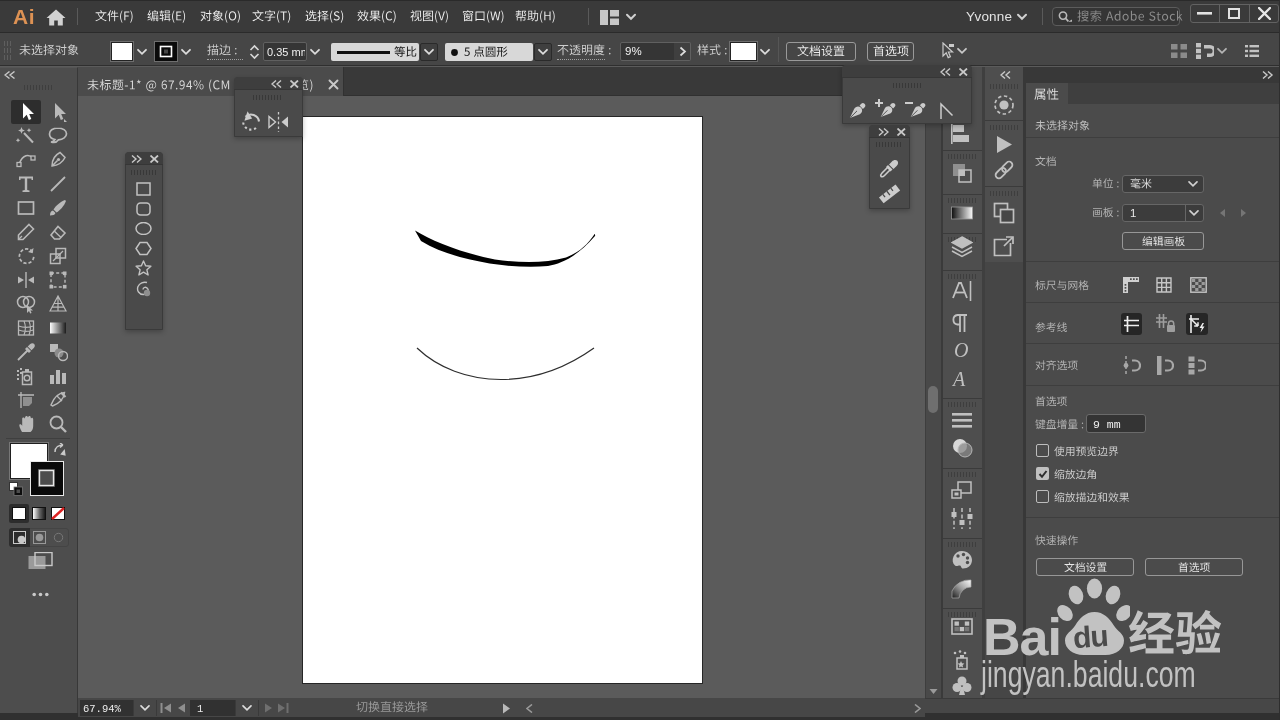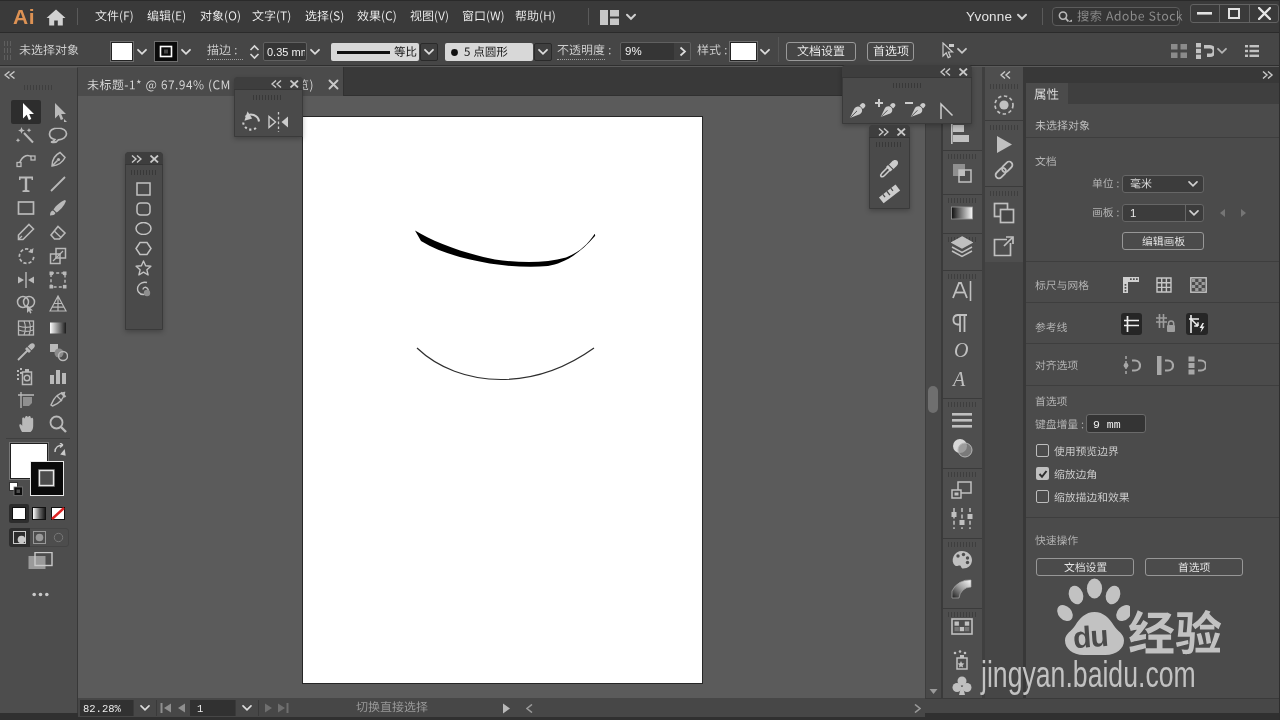--- a/index.html
+++ b/index.html
@@ -819,21 +819,21 @@
     </svg>
     <div style="position:absolute;left:1145px;top:558px;width:98px;height:18px;border:1px solid #979797;border-radius:3px"></div>
     <svg style="position:absolute;left:1177.5px;top:561.5px" width="34.4" height="12.1" viewBox="0 0 34.4 12.1">
       <path fill="#e8e8e8" transform="translate(0,9.3)" d="M2.6 -3.4H8.2V-2.3H2.6ZM2.6 -4V-5.1H8.2V-4ZM2.6 -1.6H8.2V-0.5H2.6ZM2.5 -8.8C2.8 -8.4 3.2 -7.9 3.4 -7.6H0.6V-6.8H4.9C4.9 -6.5 4.8 -6.1 4.7 -5.8H1.8V0.9H2.6V0.2H8.2V0.9H9V-5.8H5.5L5.9 -6.8H10.2V-7.6H7.5C7.8 -8 8.2 -8.4 8.5 -8.9L7.6 -9.1C7.4 -8.6 6.9 -8 6.6 -7.6H3.7L4.2 -7.8C4 -8.2 3.6 -8.7 3.2 -9.1Z M11.5 -8.3C12.1 -7.7 12.8 -7 13.1 -6.4L13.8 -7C13.5 -7.5 12.7 -8.2 12.1 -8.7ZM15.6 -8.7C15.4 -7.8 14.9 -6.8 14.3 -6.2C14.5 -6.1 14.9 -5.9 15 -5.8C15.3 -6.1 15.5 -6.4 15.7 -6.9H17.3V-5.3H14.3V-4.6H16.2C16 -3.2 15.6 -2.1 14 -1.6C14.1 -1.4 14.4 -1.1 14.5 -0.9C16.3 -1.6 16.8 -2.9 17 -4.6H18.1V-2.1C18.1 -1.2 18.3 -1 19.1 -1C19.3 -1 20 -1 20.2 -1C20.9 -1 21.1 -1.4 21.2 -2.7C20.9 -2.8 20.6 -2.9 20.4 -3C20.4 -1.9 20.4 -1.8 20.1 -1.8C19.9 -1.8 19.4 -1.8 19.2 -1.8C19 -1.8 18.9 -1.8 18.9 -2.1V-4.6H21.1V-5.3H18.1V-6.9H20.6V-7.6H18.1V-9H17.3V-7.6H16C16.2 -7.9 16.3 -8.2 16.4 -8.6ZM13.5 -4.9H11.4V-4.2H12.7V-0.9C12.3 -0.7 11.8 -0.3 11.3 0.2L11.8 0.9C12.4 0.2 13 -0.4 13.4 -0.4C13.7 -0.4 14 -0.1 14.4 0.2C15.1 0.6 16 0.7 17.3 0.7C18.3 0.7 20.2 0.7 21 0.6C21 0.4 21.1 -0 21.2 -0.2C20.2 -0.1 18.5 -0 17.3 -0C16.1 -0 15.2 -0.1 14.6 -0.5C14.1 -0.8 13.8 -1.1 13.5 -1.1Z M28.3 -5.4V-3.1C28.3 -2 28 -0.6 25 0.2C25.2 0.4 25.5 0.7 25.6 0.8C28.6 -0.1 29.1 -1.7 29.1 -3.1V-5.4ZM29 -1C29.9 -0.4 30.9 0.3 31.4 0.9L32 0.3C31.5 -0.2 30.4 -1 29.5 -1.5ZM21.9 -2 22.1 -1.1C23.1 -1.5 24.4 -1.9 25.7 -2.4L25.6 -3.1L24.3 -2.7V-7H25.5V-7.8H22.1V-7H23.5V-2.4ZM26.1 -6.7V-1.7H26.9V-6H30.4V-1.7H31.2V-6.7H28.7C28.8 -7.1 29 -7.5 29.2 -7.9H31.9V-8.6H25.7V-7.9H28.2C28.1 -7.5 28 -7.1 27.8 -6.7Z"></path>
     </svg>
     <div style="position:absolute;left:1279px;top:0px;width:1px;height:720px;background:#2e2e2e;z-index:60"></div>
     <div style="position:absolute;left:78px;top:698px;width:1202px;height:19px;background:#474747;border-top:1px solid #3a3a3a"></div>
     <div style="position:absolute;left:0px;top:713px;width:1280px;height:7px;background:#303030"></div>
     <div style="position:absolute;left:78px;top:698px;width:847px;height:19px;background:#474747"></div>
     <div style="position:absolute;left:80px;top:700px;width:53px;height:16px;background:#313131"></div>
-    <div style="position:absolute;left:83px;top:703px;font-family:'Liberation Mono',sans-serif;font-size:10.5px;color:#ececec;font-weight:normal;letter-spacing:0;white-space:pre;">82.28%</div>
+    <div style="position:absolute;left:83px;top:703px;font-family:'Liberation Mono',sans-serif;font-size:10.5px;color:#ececec;font-weight:normal;letter-spacing:0;white-space:pre;">67.94%</div>
     <div style="position:absolute;left:133px;top:700px;width:24px;height:16px;border-left:1px solid #3a3a3a;border-right:1px solid #3a3a3a"></div>
     <svg style="position:absolute;left:139.0px;top:702.0px;" width="12" height="12" viewBox="0 0 12 12">
       <path d="M2,3.8 l4.0,4.0 l4.0,-4.0" stroke="#dcdcdc" stroke-width="1.7" fill="none" stroke-linecap="round"></path>
     </svg>
     <svg style="position:absolute;left:160px;top:703px;" width="12" height="10" viewBox="0 0 12 10">
       <path d="M1.5,0 L1.5,10" stroke="#8f8f8f" stroke-width="2"></path>
       <path d="M11,0.5 L4,5 L11,9.5 Z" fill="#8f8f8f"></path>
     </svg>
     <svg style="position:absolute;left:177px;top:703px;" width="9" height="10" viewBox="0 0 9 10">
       <path d="M8,0.5 L1,5 L8,9.5 Z" fill="#8f8f8f"></path>
@@ -856,20 +856,21 @@
     </svg>
     <svg style="position:absolute;left:502px;top:703px;" width="9" height="11" viewBox="0 0 9 11">
       <path d="M1,0.5 L8,5.5 L1,10.5 Z" fill="#b9b9b9"></path>
     </svg>
     <svg style="position:absolute;left:526px;top:704px;" width="7" height="9" viewBox="0 0 7 9">
       <path d="M6,0.5 L1,4.5 L6,8.5" stroke="#9a9a9a" stroke-width="1.6" fill="none"></path>
     </svg>
     <svg style="position:absolute;left:914px;top:704px;" width="7" height="9" viewBox="0 0 7 9">
       <path d="M1,0.5 L6,4.5 L1,8.5" stroke="#9a9a9a" stroke-width="1.6" fill="none"></path>
     </svg>
+    <div style="position:absolute;left:983px;top:607px;font-family:'Liberation Sans',sans-serif;font-size:52px;color:#c2c2c2;font-weight:bold;letter-spacing:-1px;white-space:pre;z-index:50">Bai</div>
     <svg style="position:absolute;left:1056px;top:578px;z-index:50" width="74" height="80" viewBox="0 0 74 80">
       <g fill="#c2c2c2">
 <ellipse cx="20" cy="17" rx="7" ry="9.5" transform="rotate(-20 20 17)"></ellipse>
 <ellipse cx="38.5" cy="10.5" rx="7.6" ry="10"></ellipse>
 <ellipse cx="57" cy="17" rx="7" ry="9.5" transform="rotate(20 57 17)"></ellipse>
 <ellipse cx="9" cy="35" rx="6.6" ry="9" transform="rotate(-42 9 35)"></ellipse>
 <ellipse cx="68" cy="35" rx="6.6" ry="9" transform="rotate(42 68 35)"></ellipse>
 <path d="M38.5,34 C47.5,34 53.5,40.5 57.5,47 C61.5,53.5 68,55.5 68,62.5 C68,70.5 60.5,77 49.5,77 L27.5,77 C16.5,77 9,70.5 9,62.5 C9,55.5 15.5,53.5 19.5,47 C23.5,40.5 29.5,34 38.5,34 Z"></path>
 </g>
     </svg>

